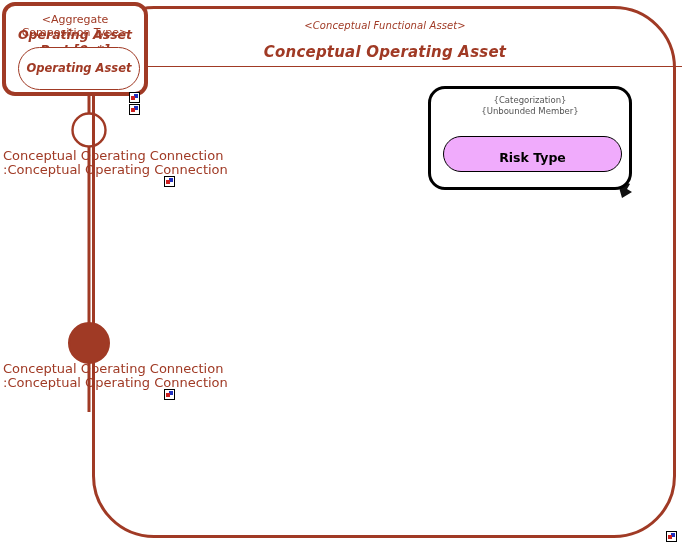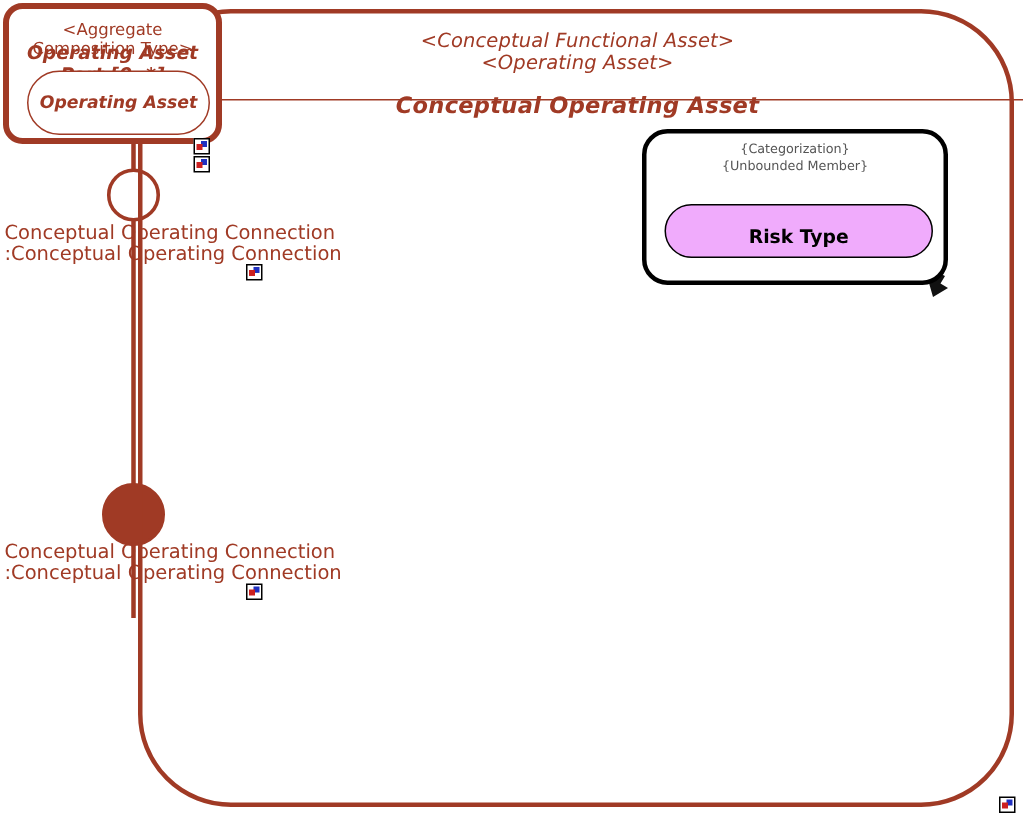--- a/index.html
+++ b/index.html
@@ -50,21 +50,21 @@
   #outer-asset-titles {
     position: absolute;
     left: 150px;
     top: 20px;
     width: 470px;
     text-align: center;
     color: #A03A25;
     line-height: 1.16;
   }
   .stereotype-line {
-    font-size: 13px;
+    font-size: 10px;
     font-style: italic;
     letter-spacing: 0.1px;
   }
   .block-title-main {
     font-size: 15px;
     font-weight: bold;
     font-style: italic;
     margin-top: 12px;
     letter-spacing: 0.2px;
   }
@@ -237,21 +237,20 @@
     <path d="M 116 96 L 131 96 L 131 91 L 125 91 L 125 86 L 121 86 L 121 91 L 116 91 Z" fill="#111111"></path>
     <path d="M 106 94 L 124 94" stroke="#111111" stroke-width="3" fill="none"></path>
 
     <path d="M 622 198 L 632 192 L 627 189 L 630 184 L 626 182 L 623 187 L 618 184 Z" fill="#111111"></path>
   </svg>
 
   <div id="outer-asset-block"></div>
   <div id="outer-asset-header-rule"></div>
   <div id="outer-asset-titles">
     <div class="stereotype-line">&lt;Conceptual Functional Asset&gt;</div>
-    <div class="stereotype-line">&lt;Operating Asset&gt;</div>
     <div class="block-title-main">Conceptual Operating Asset</div>
   </div>
 
   <div id="part-block">
     <div id="part-stereotype">&lt;Aggregate Composition Type&gt;</div>
     <div id="part-name">Operating Asset Part [0..*]</div>
     <div id="part-inner-rounded">
       <div id="part-inner-label">Operating Asset</div>
     </div>
   </div>

